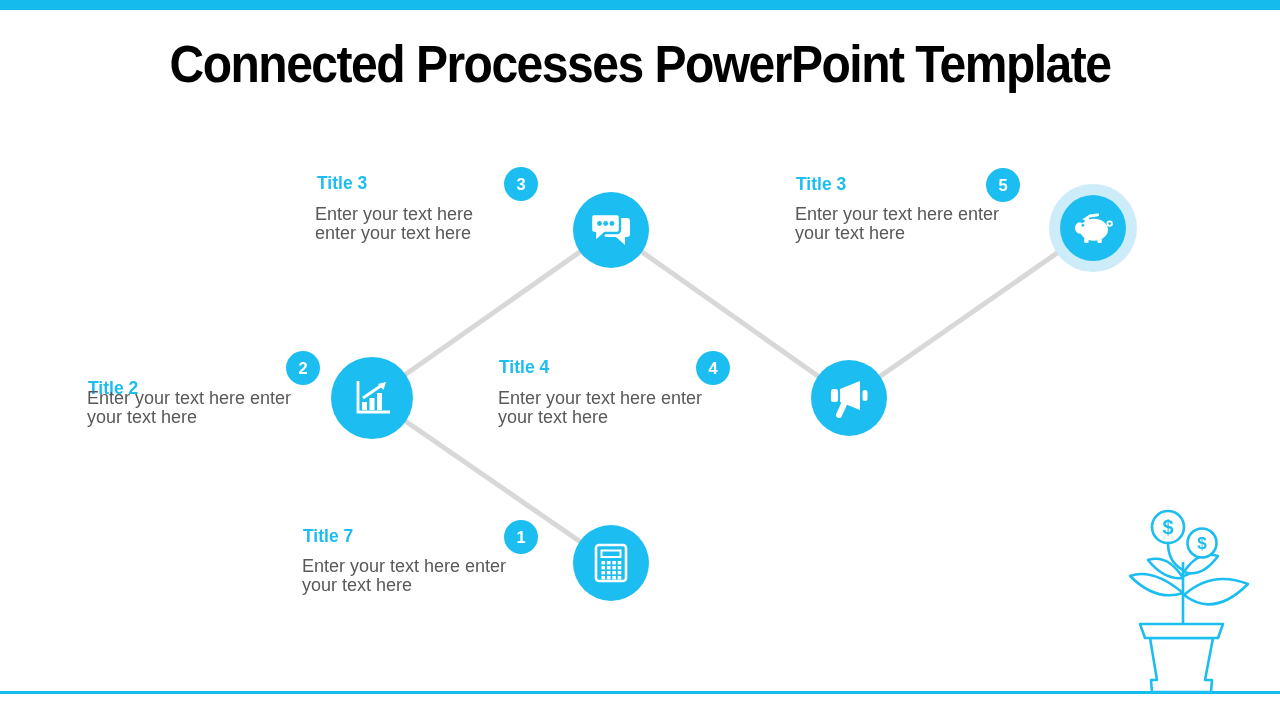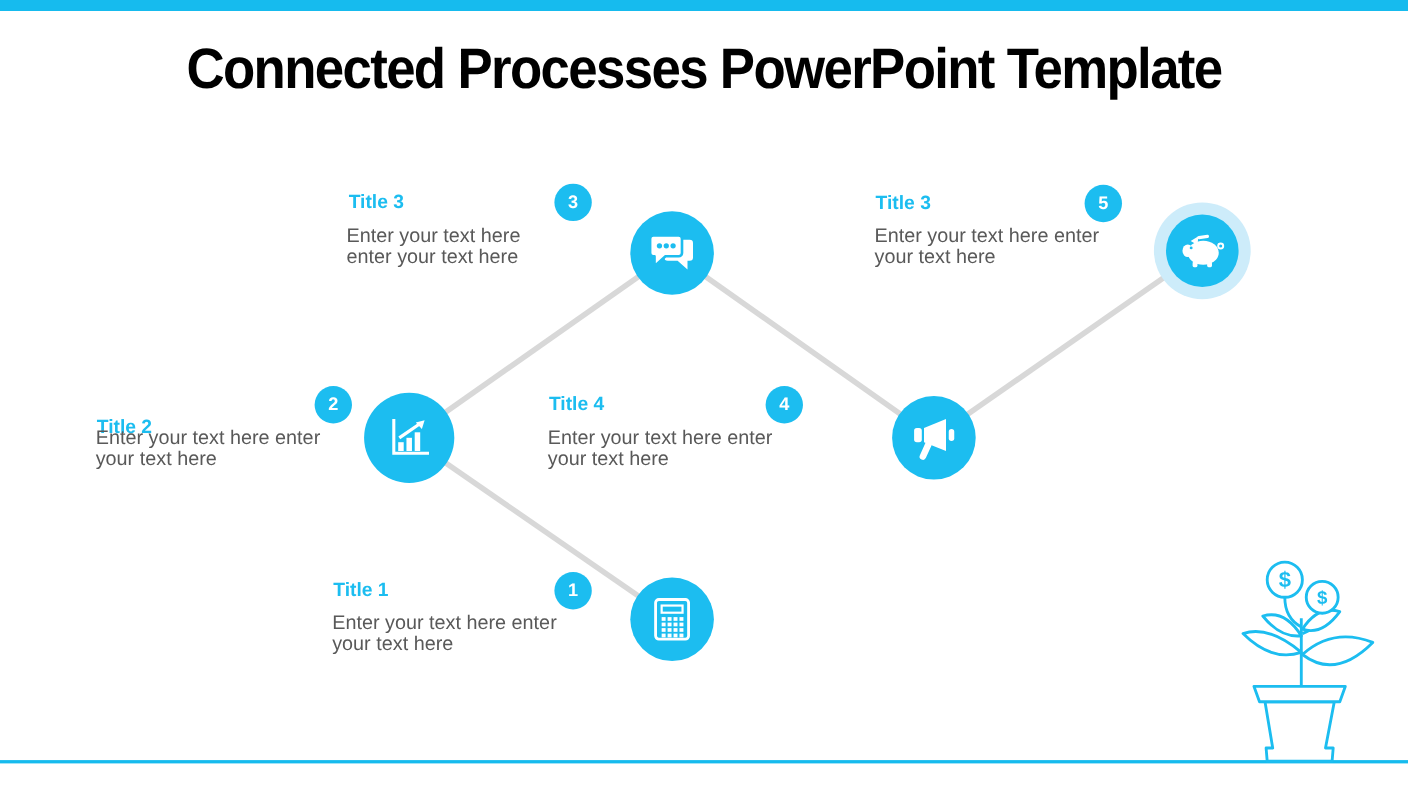--- a/index.html
+++ b/index.html
@@ -79,21 +79,21 @@
 
   <h1 class="slide-title">Connected Processes PowerPoint Template</h1>
 
   <svg class="connector-layer" viewBox="0 0 1280 720">
     <line x1="611" y1="563" x2="372" y2="398" stroke="#d8d8d8" stroke-width="5"></line>
     <line x1="372" y1="398" x2="611" y2="230" stroke="#d8d8d8" stroke-width="5"></line>
     <line x1="611" y1="230" x2="849" y2="398" stroke="#d8d8d8" stroke-width="5"></line>
     <line x1="849" y1="398" x2="1093" y2="228" stroke="#d8d8d8" stroke-width="5"></line>
   </svg>
 
-  <div class="step-title" id="t1">Title 1</div>
+  <div class="step-title" id="t1">Title 7</div>
   <div class="step-badge" id="b1">1</div>
   <div class="step-desc" id="d1">Enter your text here enter your text here</div>
   <div class="node" id="c1">
     <svg width="34" height="40" viewBox="0 0 34 40">
       <rect x="2" y="2" width="30" height="36" rx="3" fill="none" stroke="#fff" stroke-width="2.6"></rect>
       <rect x="7.5" y="7.5" width="19" height="6.5" fill="none" stroke="#fff" stroke-width="2"></rect>
       <g fill="#fff">
         <rect x="7.5" y="18" width="3.6" height="3.4"></rect>
           <rect x="12.9" y="18" width="3.6" height="3.4"></rect>
           <rect x="18.3" y="18" width="3.6" height="3.4"></rect>

